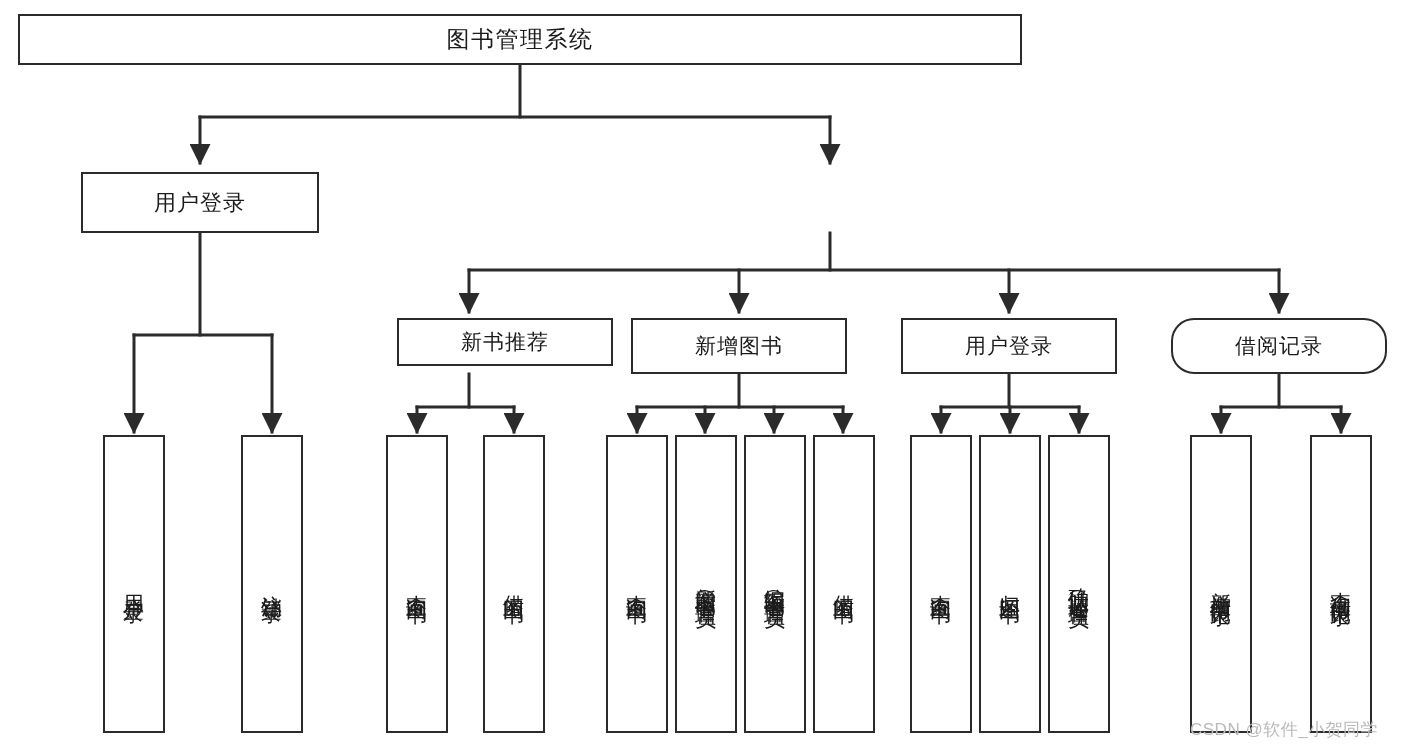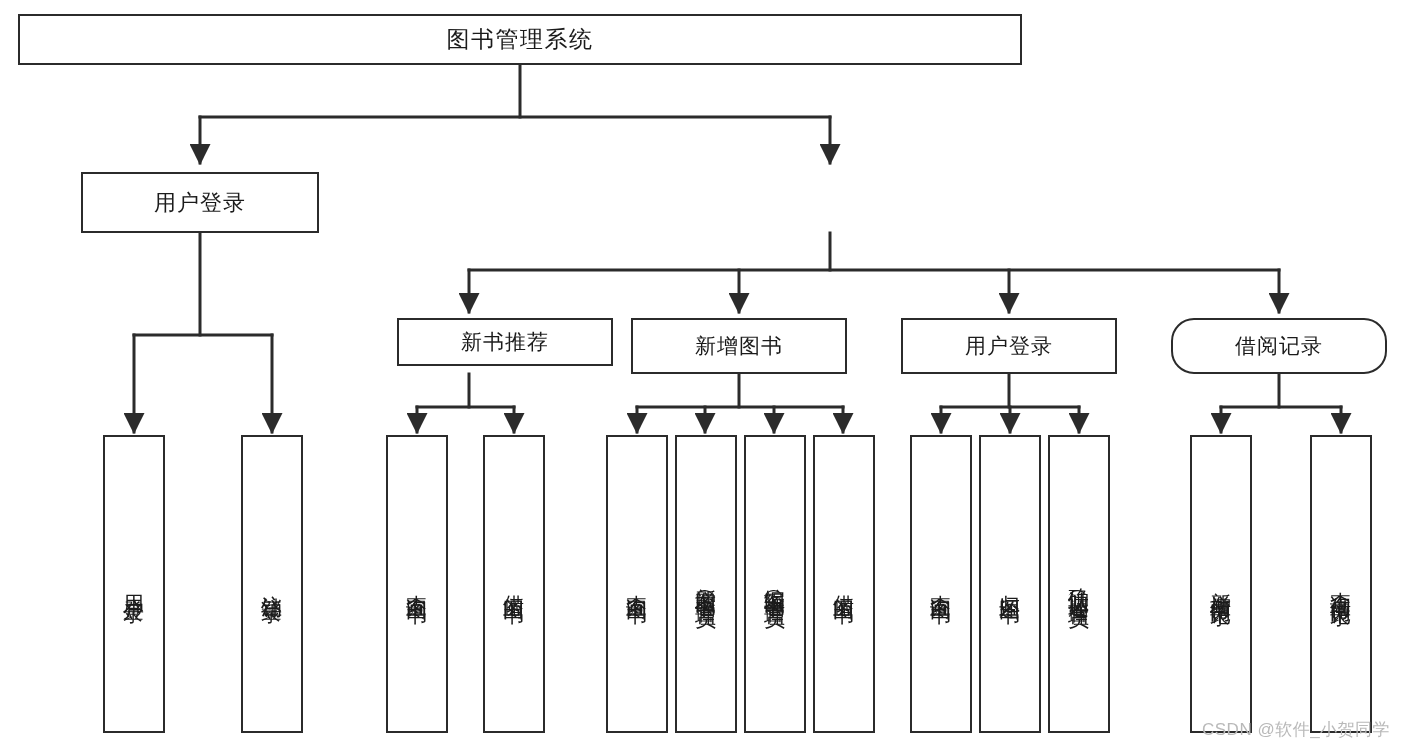--- a/index.html
+++ b/index.html
@@ -69,21 +69,20 @@
     line-height: 1.1;
   }
   .watermark {
     position: absolute;
     color: #b9b9b9;
     font-size: 17px;
     letter-spacing: 0.5px;
     z-index: 6;
     white-space: nowrap;
     user-select: none;
-    margin-left: 12px;
   }
 </style>
 </head>
 <body>
 
 <div id="canvas">
 
   <svg id="edges" viewBox="0 0 1405 747" width="1405" height="747">
     <defs>
       <marker id="arrow" viewBox="0 0 10 10" refX="9" refY="5" markerWidth="7" markerHeight="7" orient="auto-start-reverse">

